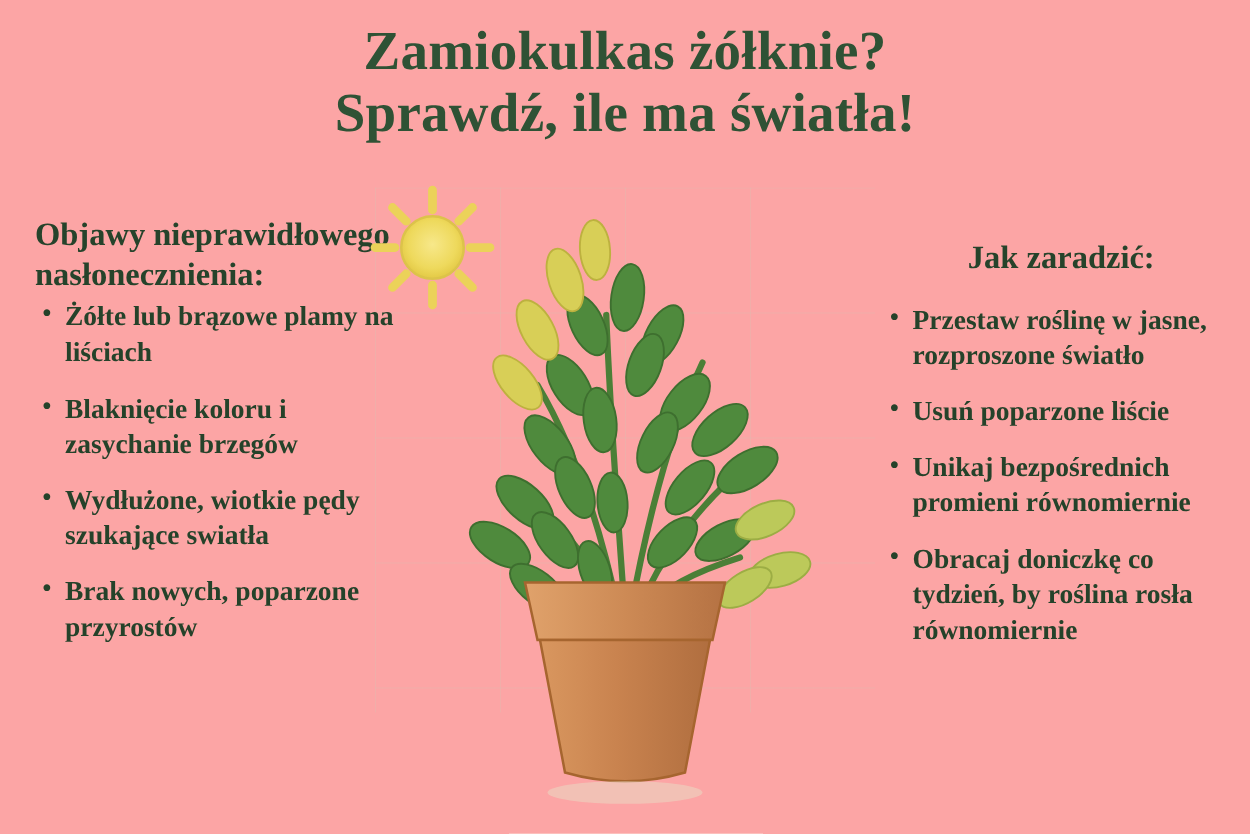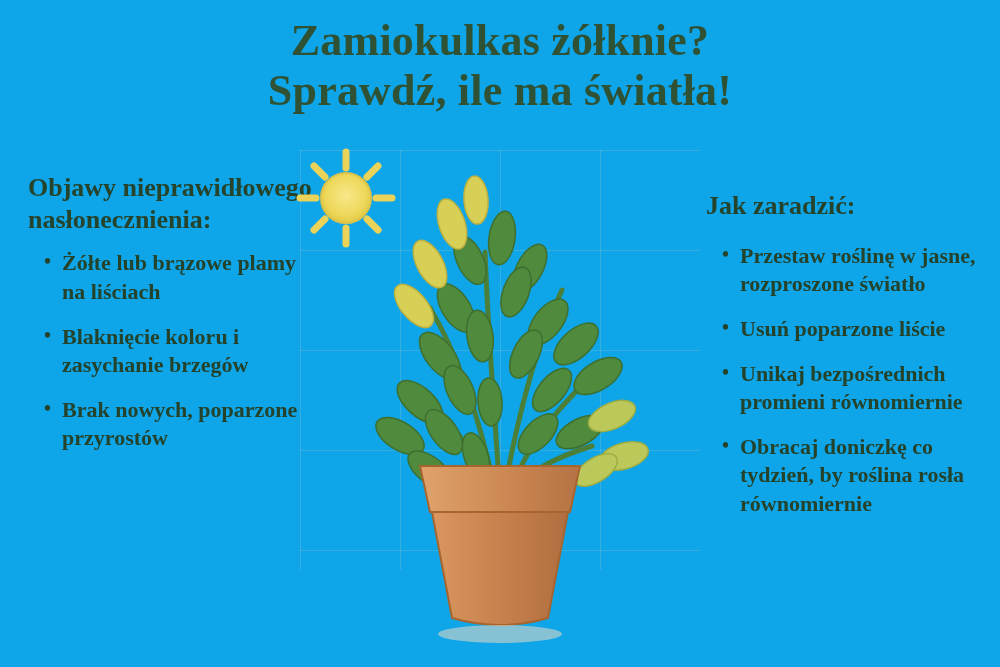--- a/index.html
+++ b/index.html
@@ -10,21 +10,21 @@
     width: 1000px;
     height: 667px;
     overflow: hidden;
     background: #fbf8ef;
     font-family: "Liberation Serif", serif;
   }
   .poster {
     position: relative;
     width: 1000px;
     height: 667px;
-    background: #0ea5e9;
+    background: #fca5a5;
     overflow: hidden;
   }
   
   .grid-bg {
     position: absolute;
     left: 300px;
     top: 150px;
     width: 400px;
     height: 420px;
     background:
@@ -61,24 +61,25 @@
     width: 286px;
   }
   .col-heading {
     font-size: 26px;
     font-weight: 700;
     line-height: 1.22;
     color: #26432b;
   }
   .col-right .col-heading {
     margin-bottom: 20px;
+    text-align: center;
   }
   .bullets {
     list-style: none;
-    margin: 14px;
+    margin: 4px;
     padding: 0;
   }
   .bullets li {
     position: relative;
     padding-left: 20px;
     margin-bottom: 16px;
     font-size: 22px;
     line-height: 1.30;
     font-weight: 700;
     color: #25422a;
@@ -110,20 +111,21 @@
   <div class="title">
     <span>Zamiokulkas żółknie?</span>
     <span class="line2">Sprawdź, ile ma światła!</span>
   </div>
 
   <div class="col col-left">
     <div class="col-heading">Objawy nieprawidłowego nasłonecznienia:</div>
     <ul class="bullets">
       <li>Żółte lub brązowe plamy na liściach</li>
       <li>Blaknięcie koloru i zasychanie brzegów</li>
+      <li>Wydłużone, wiotkie pędy szukające swiatła</li>
       <li>Brak nowych, poparzone przyrostów</li>
     </ul>
   </div>
 
   <div class="col col-right">
     <div class="col-heading">Jak zaradzić:</div>
     <ul class="bullets">
       <li>Przestaw roślinę w jasne, rozproszone światło</li>
       <li>Usuń poparzone liście</li>
       <li>Unikaj bezpośrednich promieni równomiernie</li>

